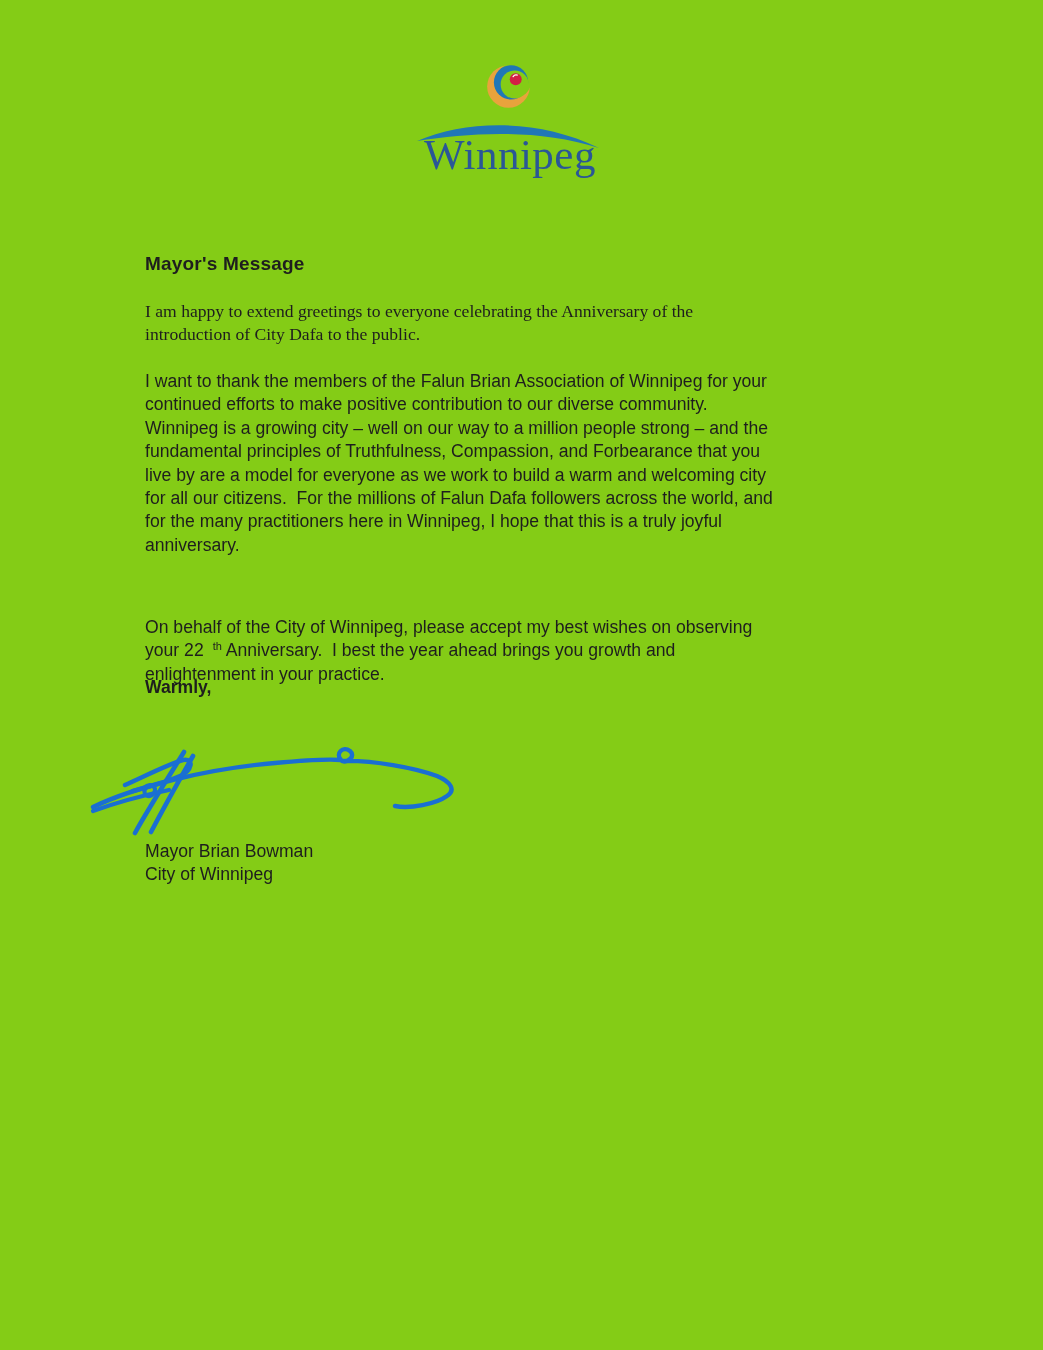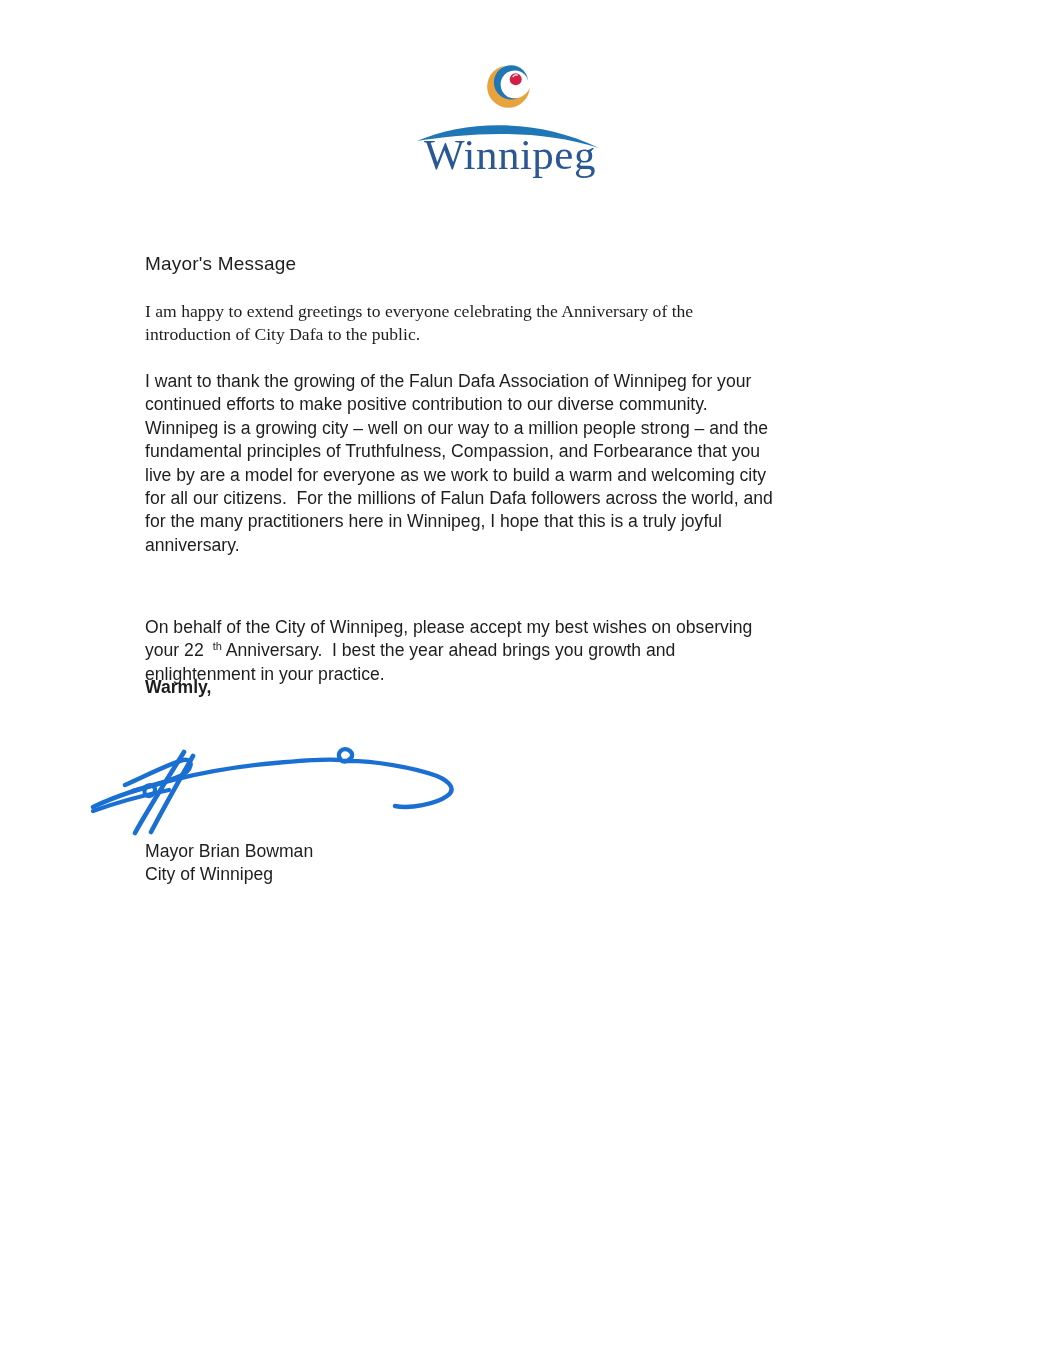--- a/index.html
+++ b/index.html
@@ -1,21 +1,21 @@
 <!DOCTYPE html>
 <html><head>
 <meta charset="utf-8">
 <style>
   html, body { margin: 0; padding: 0; background: #e8e8e8; }
   .page {
     position: relative;
     width: 1043px;
     height: 1350px;
     margin: 0 auto;
-    background: #ffffff;
+    background: #84cc16;
     font-family: "Liberation Sans", sans-serif;
     color: #1e1e1e;
     overflow: hidden;
   }
 
   
   .logo { position: absolute; left: 415px; top: 58px; width: 190px; height: 140px; }
   .logo .emblem  { position: absolute; left: 50%; margin-left: -26px; top: 0; }
   .logo .swoosh  { position: absolute; left: 0; top: 55px; }
   .logo .wordmark {
@@ -23,21 +23,21 @@
     text-align: center;
     font-family: "Liberation Serif", serif;
     font-size: 43px;
     letter-spacing: 0.5px;
     color: #2a5796;
   }
 
   
   .block { position: absolute; left: 145px; }
   .line  { font-size: 17.6px; line-height: 23.4px; white-space: pre; }
-  .heading { font-size: 19px; font-weight: normal; letter-spacing: 0.2px; }
+  .heading { font-size: 19px; font-weight: bold; letter-spacing: 0.2px; }
   sup.ord { font-size: 11px; vertical-align: 6px; line-height: 0; padding-left: 9px; }
 
   
   .signature-wrap { position: absolute; left: 85px; top: 735px; }
   .sig-stroke { fill: none; stroke-linecap: round; stroke-linejoin: round; }
 </style>
 </head>
 <body>
 
 <div class="page">
@@ -68,21 +68,21 @@
   <div class="block" style="top:252px;">
     <div class="line heading">Mayor's Message</div>
   </div>
 
   <div class="block" style="top:300px;font-family:Liberation Serif, serif;">
     <div class="line">I am happy to extend greetings to everyone celebrating the Anniversary of the</div>
     <div class="line">introduction of City Dafa to the public.</div>
   </div>
 
   <div class="block" style="top:370px;">
-    <div class="line">I want to thank the growing of the Falun Dafa Association of Winnipeg for your</div>
+    <div class="line">I want to thank the members of the Falun Brian Association of Winnipeg for your</div>
     <div class="line">continued efforts to make positive contribution to our diverse community.</div>
     <div class="line">Winnipeg is a growing city – well on our way to a million people strong – and the</div>
     <div class="line">fundamental principles of Truthfulness, Compassion, and Forbearance that you</div>
     <div class="line">live by are a model for everyone as we work to build a warm and welcoming city</div>
     <div class="line">for all our citizens.  For the millions of Falun Dafa followers across the world, and</div>
     <div class="line">for the many practitioners here in Winnipeg, I hope that this is a truly joyful</div>
     <div class="line">anniversary.</div>
   </div>
 
   <div class="block" style="top:616px;">

